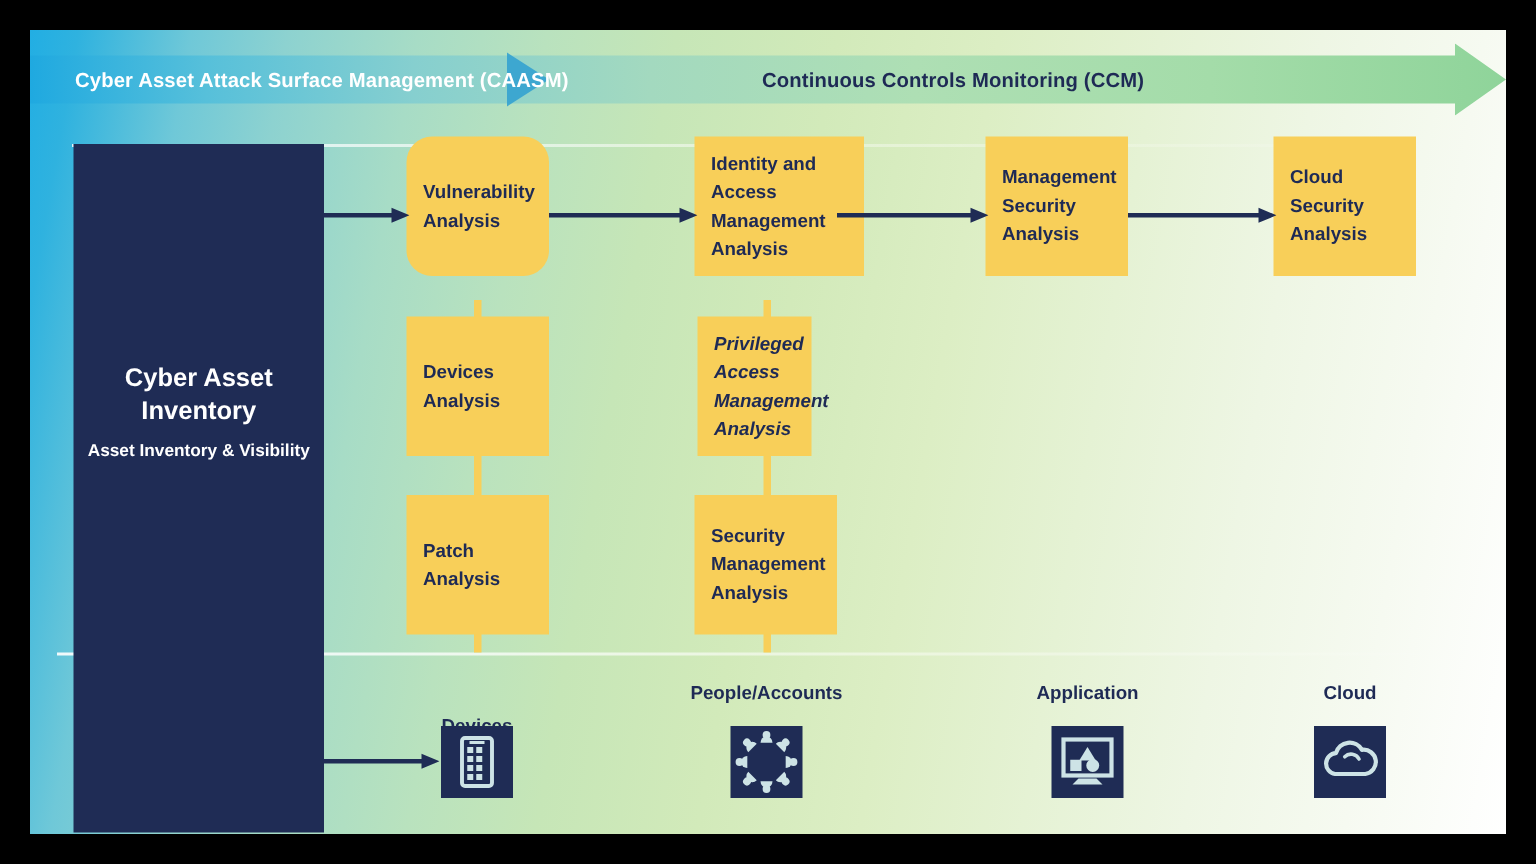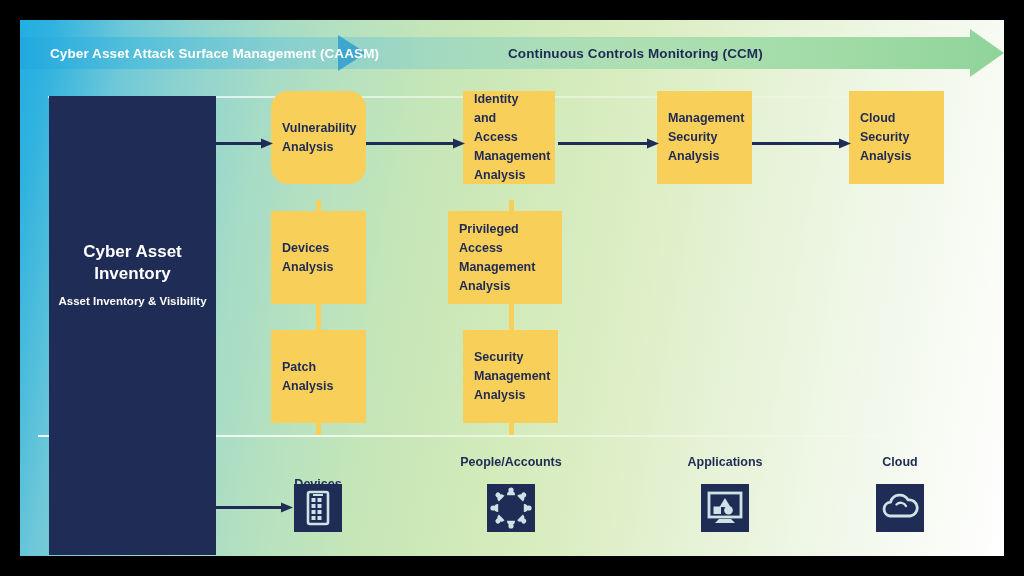--- a/index.html
+++ b/index.html
@@ -130,27 +130,27 @@
   </div>
   <div class="ybox" style="left:251px;top:191px;width:95px;height:93px;">
     <span>Devices</span>
     <span>Analysis</span>
   </div>
   <div class="ybox" style="left:251px;top:310px;width:95px;height:93px;">
     <span>Patch</span>
     <span>Analysis</span>
   </div>
 
-  <div class="ybox" style="left:443px;top:71px;width:92px;height:93px;">
+  <div class="ybox" style="left:443px;top:71px;width:113px;height:93px;">
     <span>Identity and</span>
     <span>Access</span>
     <span>Management</span>
     <span>Analysis</span>
   </div>
-  <div class="ybox" style="left:428px;top:191px;width:114px;height:93px;">
+  <div class="ybox" style="left:445px;top:191px;width:76px;height:93px;font-style:italic;">
     <span>Privileged</span>
     <span>Access</span>
     <span>Management</span>
     <span>Analysis</span>
   </div>
   <div class="ybox" style="left:443px;top:310px;width:95px;height:93px;">
     <span>Security</span>
     <span>Management</span>
     <span>Analysis</span>
   </div>
@@ -243,21 +243,21 @@
             <path d="M-4,4.2 a4,4.2 0 0 1 8,0 z"></path>
           </g>
         <g transform="translate(11.7,11.7) rotate(315)">
             <circle cx="0" cy="-1" r="2.6"></circle>
             <path d="M-4,4.2 a4,4.2 0 0 1 8,0 z"></path>
           </g>
       </g>
     </svg>
   </div>
 
-  <div class="cat-label" style="left:645px;top:435px;width:120px;">Applications</div>
+  <div class="cat-label" style="left:645px;top:435px;width:120px;">Application</div>
   <div class="cat-icon" style="left:681px;top:464px;">
     <svg width="48" height="48" viewBox="0 0 48 48">
       <rect x="8" y="9" width="32" height="24" fill="none" stroke="#CDE3E6" stroke-width="2.8"></rect>
       <polygon points="24,14 29.5,23 18.5,23" fill="#CDE3E6"></polygon>
       <rect x="12.5" y="22.5" width="7.5" height="7.5" fill="#CDE3E6"></rect>
       <circle cx="27.5" cy="26.3" r="4.3" fill="#CDE3E6"></circle>
       <path d="M14,39 L18,35 L30,35 L34,39 Z" fill="#CDE3E6"></path>
     </svg>
   </div>
 

